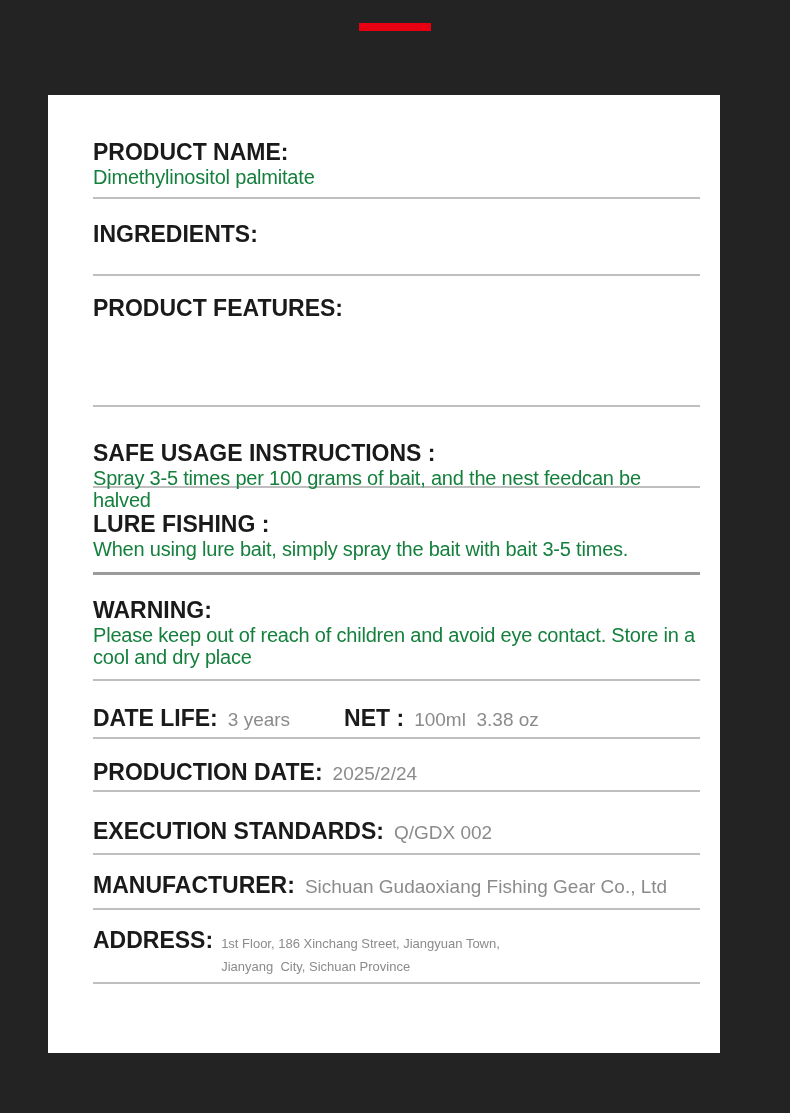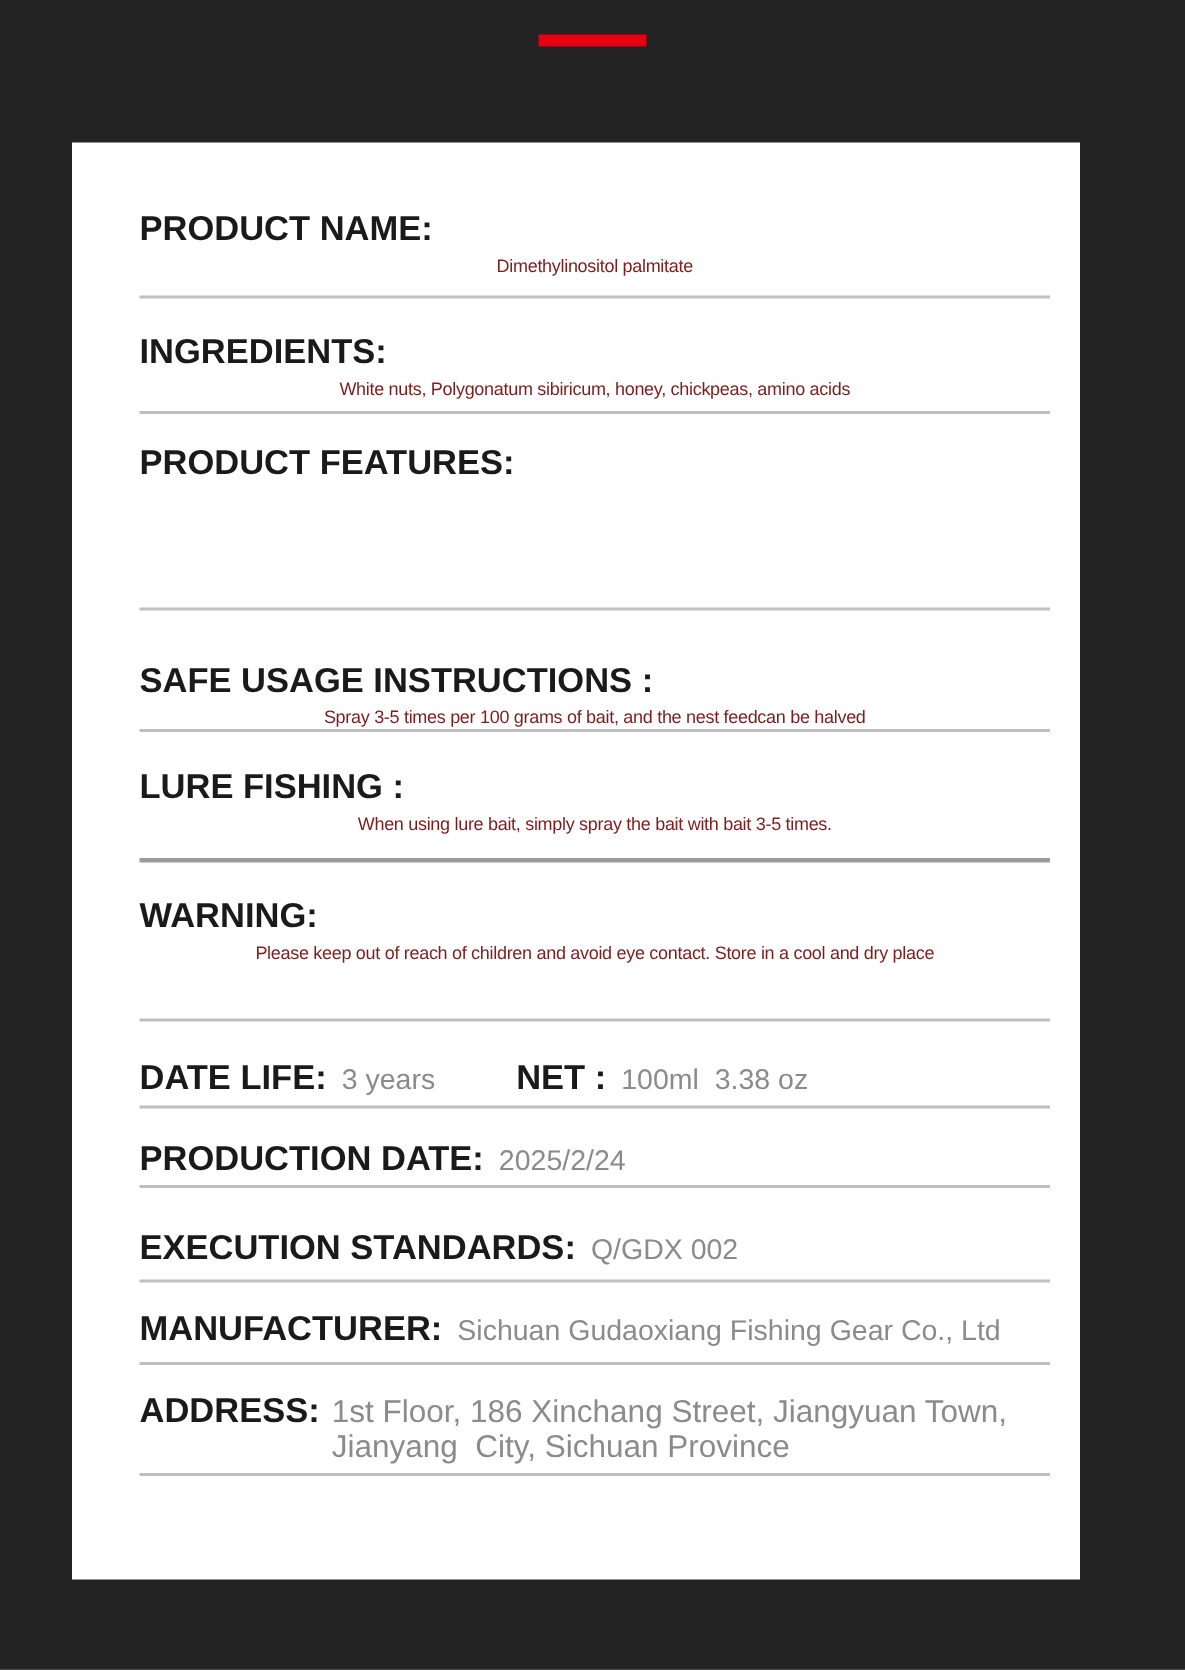--- a/index.html
+++ b/index.html
@@ -50,25 +50,24 @@
   .sec h2 {
     margin: 0;
     font-size: 23px;
     line-height: 24px;
     font-weight: 700;
     color: #1a1a1a;
     letter-spacing: 0px;
   }
   .sec p {
     margin: 2px 0 0 0;
-    font-size: 12px;
+    font-size: 20px;
     line-height: 22px;
-    color: #7f1d1d;
+    color: #15803d;
     letter-spacing: -0.2px;
-    text-align: center;
   }
   .row {
     display: flex;
     align-items: baseline;
   }
   .row .lbl {
     font-size: 23px;
     line-height: 24px;
     font-weight: 700;
     color: #1a1a1a;
@@ -79,21 +78,21 @@
     line-height: 23px;
     color: #8b8b8b;
     margin-left: 10px;
     white-space: pre-wrap;
   }
   .row .net-label {
     margin-left: 54px;
   }
   .addr-val {
     margin-left: 8px;
-    font-size: 21px;
+    font-size: 13px;
     line-height: 23px;
     color: #8b8b8b;
     white-space: pre-wrap;
   }
 </style>
 </head>
 <body>
 
 <div class="page">
   <div class="red-bar"></div>
@@ -112,21 +111,20 @@
     <div class="divider" style="top:813px"></div>
     <div class="divider" style="top:887px"></div>
 
     <section class="sec" style="top:45px">
       <h2>PRODUCT NAME:</h2>
       <p>Dimethylinositol palmitate</p>
     </section>
 
     <section class="sec" style="top:127px">
       <h2>INGREDIENTS:</h2>
-      <p>White nuts, Polygonatum sibiricum, honey, chickpeas, amino acids</p>
     </section>
 
     <section class="sec" style="top:201px">
       <h2>PRODUCT FEATURES:</h2>
     </section>
 
     <section class="sec" style="top:346px">
       <h2>SAFE USAGE INSTRUCTIONS :</h2>
       <p>Spray 3-5 times per 100 grams of bait, and the nest feedcan be halved</p>
     </section>

